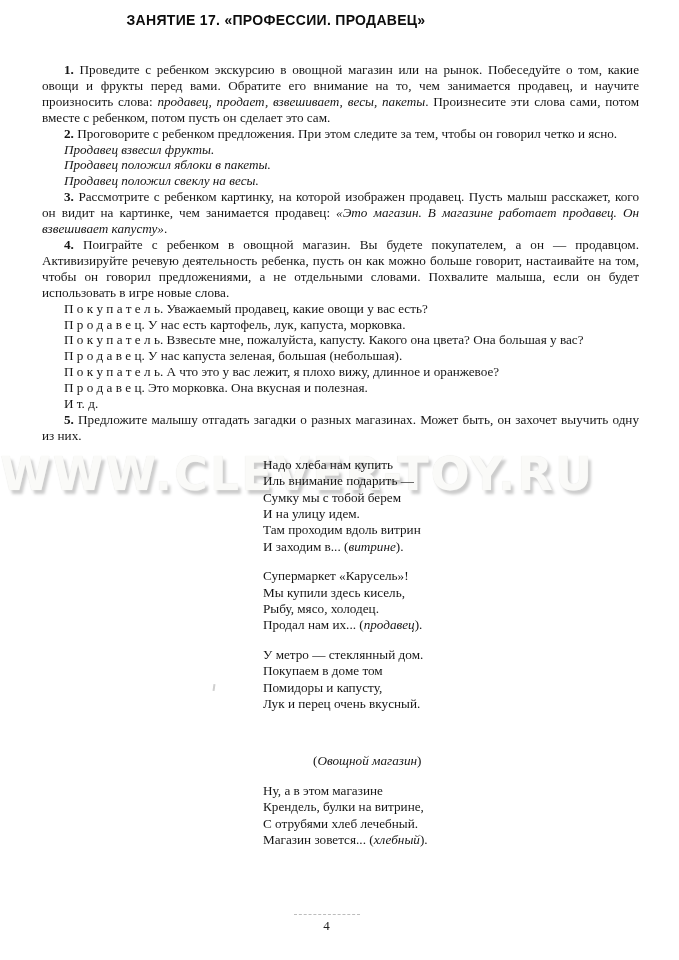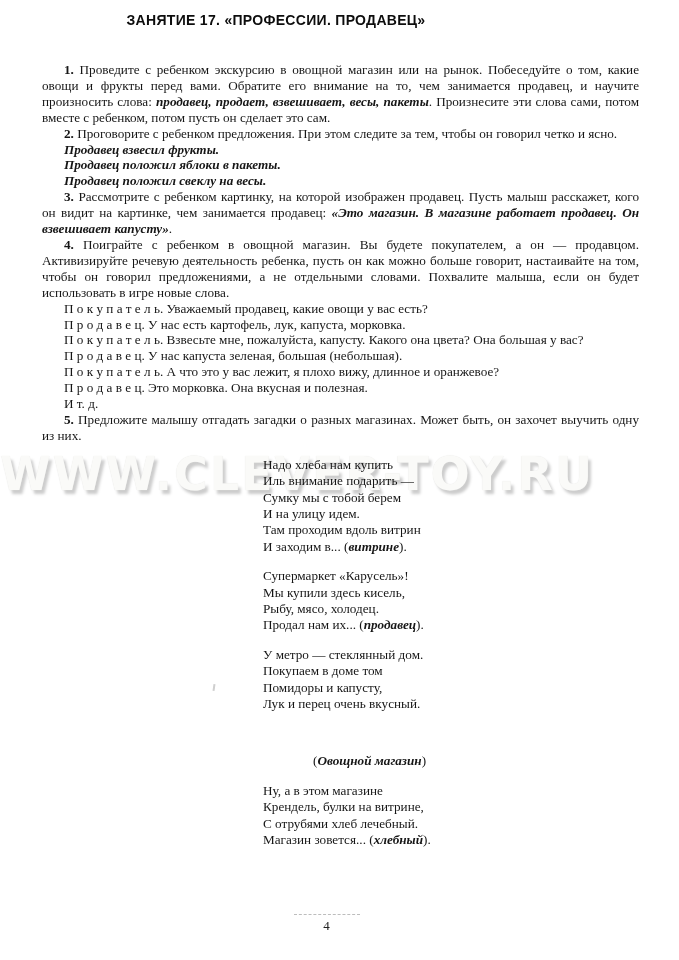--- a/index.html
+++ b/index.html
@@ -23,21 +23,21 @@
   }
   .content {
     position:absolute; left:42px; top:62px; width:597px;
     font-size:13.2px;
     line-height:15.9px;
   }
   .content p { margin:0; }
   .para   { text-align:justify; text-indent:22px; }
   .sent   { font-style:italic; text-indent:22px; }
   .dialog { text-indent:22px; }
-  .i { font-style:italic;font-weight:bold; }
+  .i { font-style:italic; }
   .b { font-weight:bold; }
   .verse { margin:13px 0 0 221px; line-height:16.4px; }
   .verse-line.answer { padding-left:50px;margin-top:41px; }
   .watermark {
     position:absolute; top:447px; left:0; width:540px;
     text-align:center;
     font-family:"DejaVu Sans", sans-serif;
     font-weight:bold;
     font-size:46px;
     letter-spacing:2px;

